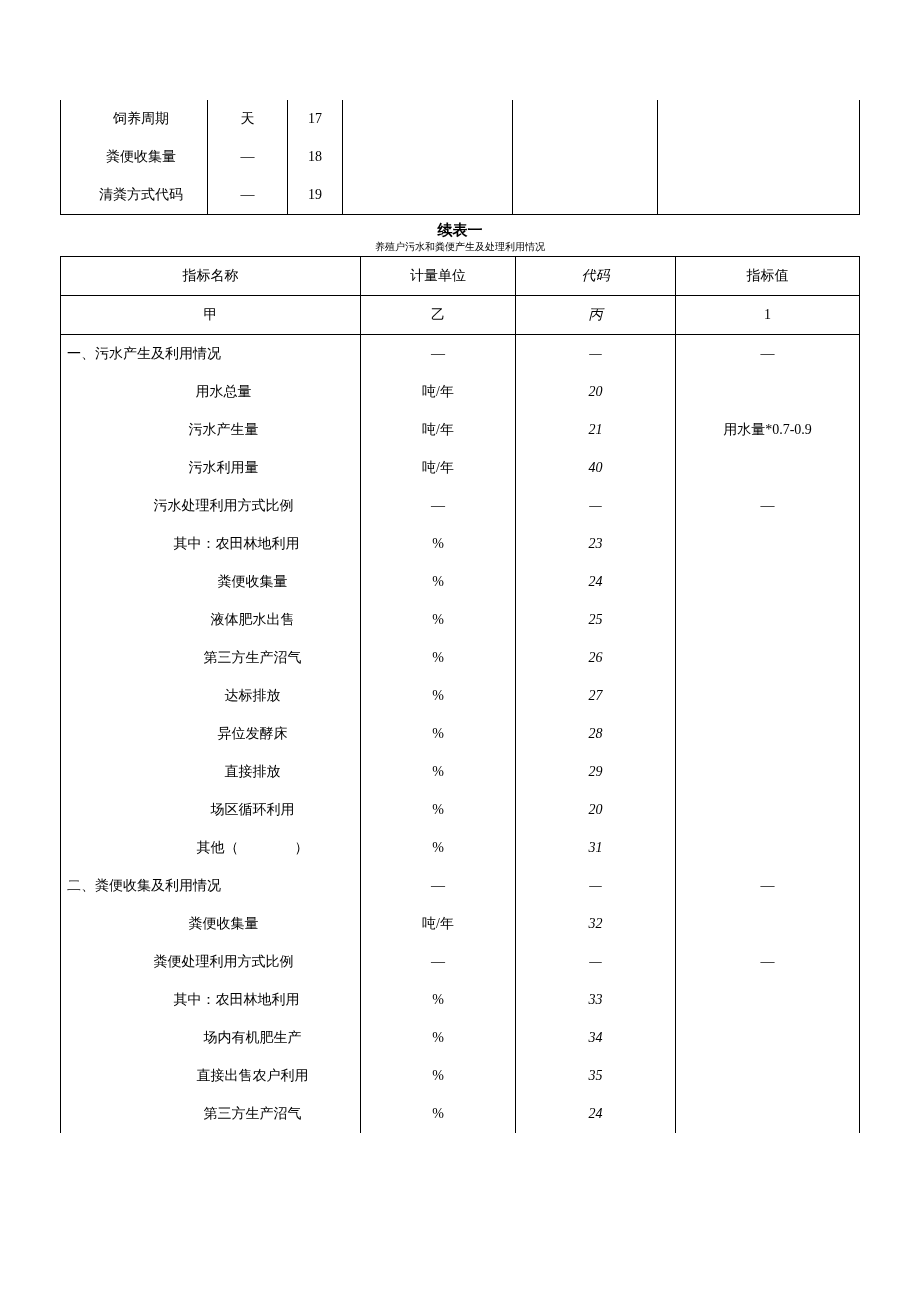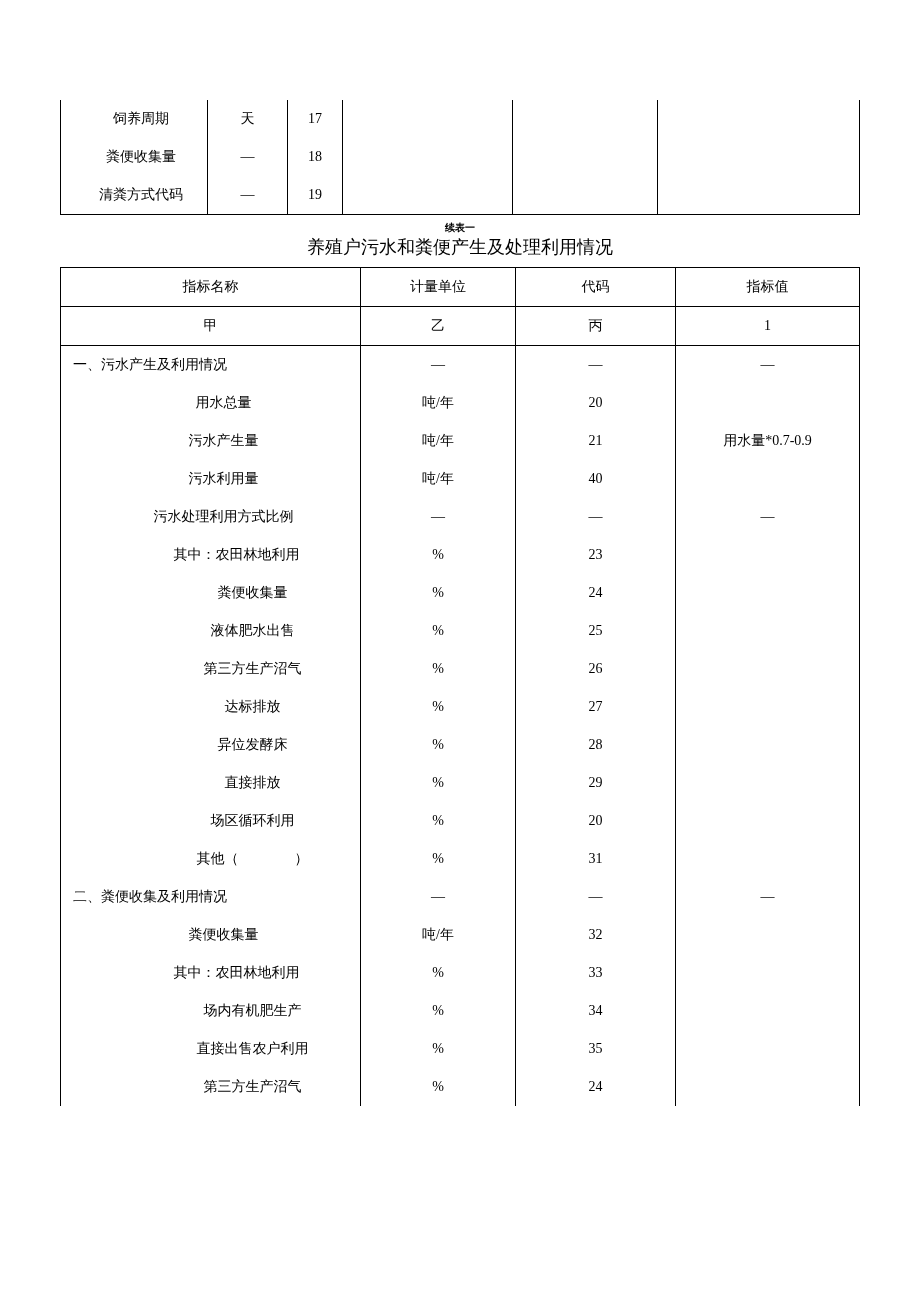--- a/index.html
+++ b/index.html
@@ -32,45 +32,45 @@
   .table1 .col-name { width: 147px; text-align: center; padding-left: 20px; }
   .table1 .col-unit { width: 80px; }
   .table1 .col-code { width: 55px; }
   .table1 .col-v1 { width: 170px; }
   .table1 .col-v2 { width: 145px; }
   .table1 .col-v3 { }
 
   .section-title {
     text-align: center;
     font-weight: bold;
-    font-size: 10px;
+    font-size: 15px;
     margin-top: 6px;
   }
   .subtitle {
     text-align: center;
-    font-size: 18px;
-    margin-bottom: 8px;
+    font-size: 10px;
+    margin-bottom: 2px;
   }
 
   .table2 td {
     border-left: 1px solid #000;
     border-right: 1px solid #000;
   }
   .table2 .col-a { width: 300px; text-align: center; }
   .table2 .col-b { width: 155px; }
-  .table2 .col-c { width: 160px; }
+  .table2 .col-c { width: 160px; font-style: italic; }
   .table2 .col-d { }
   .table2 tr.hdr td {
     border-top: 1px solid #000;
     border-bottom: 1px solid #000;
   }
   .table2 tr.hdr2 td {
     border-bottom: 1px solid #000;
   }
-  .table2 .left { text-align: left; padding-left: 12px; }
+  .table2 .left { text-align: left; padding-left: 6px; }
   .indent1 { padding-left: 32px !important; text-align: left; }
   .indent2 { padding-left: 58px !important; text-align: left; }
   .indent3 { padding-left: 90px !important; text-align: left; }
 </style>
 </head>
 <body>
 
 <table class="table1">
   <tbody id="t1-body">
       <tr>
@@ -209,20 +209,26 @@
         <td class="col-c">—</td>
         <td class="col-d">—</td>
       </tr>
       <tr>
         <td class="col-a indent1">粪便收集量</td>
         <td class="col-b">吨/年</td>
         <td class="col-c">32</td>
         <td class="col-d"></td>
       </tr>
       <tr>
+        <td class="col-a indent1">粪便处理利用方式比例</td>
+        <td class="col-b">—</td>
+        <td class="col-c">—</td>
+        <td class="col-d">—</td>
+      </tr>
+      <tr>
         <td class="col-a indent2">其中：农田林地利用</td>
         <td class="col-b">%</td>
         <td class="col-c">33</td>
         <td class="col-d"></td>
       </tr>
       <tr>
         <td class="col-a indent3">场内有机肥生产</td>
         <td class="col-b">%</td>
         <td class="col-c">34</td>
         <td class="col-d"></td>

